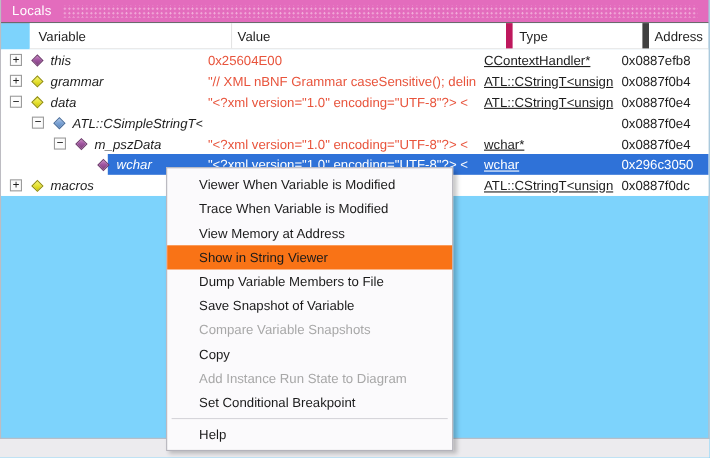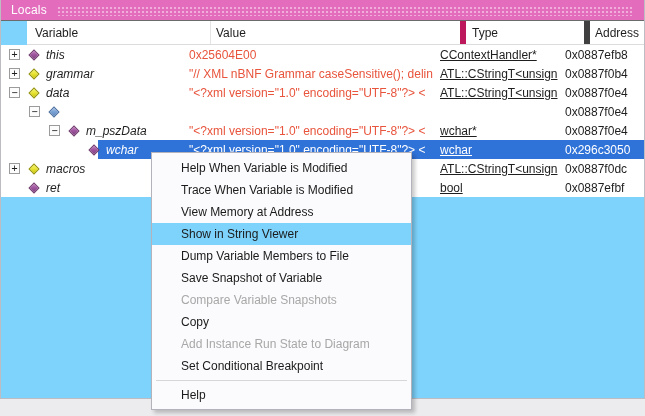--- a/index.html
+++ b/index.html
@@ -99,21 +99,21 @@
     box-shadow:3px 3px 4px rgba(0,0,0,0.22);
     padding:4px 0 3px 0;
     z-index:10;
   }
   .menu-item {
     height:22px; line-height:22px;
     padding-left:29px; padding-right:10px;
     color:#1b1b1b;
     white-space:nowrap; overflow:hidden;
   }
-  .menu-item.highlighted { background:#7dd3fc; }
+  .menu-item.highlighted { background:#f97316; }
   .menu-item.disabled { color:#a8a8a8; }
   .menu-separator {
     height:0; border-top:1px solid #d6d5da;
     margin:3px 4px 3px 4px;
   }
 </style>
 </head>
 <body>
 
 <div id="stage">
@@ -159,20 +159,21 @@
             <span class="vname">data</span>
           </div>
           <div class="cell value">"&lt;?xml version="1.0" encoding="UTF-8"?&gt; &lt;</div>
           <div class="cell type">ATL::CStringT&lt;unsign</div>
           <div class="cell addr">0x0887f0e4</div>
         </div>
         <div class="row">
           <div class="cell var-cell" style="padding-left: 28px;">
             <span class="expander">−</span>
             <span class="diamond blue"></span>
+            <span class="vname">ATL::CSimpleStringT&lt;</span>
           </div>
           <div class="cell value"></div>
           <div class="cell type"></div>
           <div class="cell addr">0x0887f0e4</div>
         </div>
         <div class="row">
           <div class="cell var-cell" style="padding-left: 48px;">
             <span class="expander">−</span>
             <span class="diamond purple"></span>
             <span class="vname">m_pszData</span>
@@ -194,35 +195,25 @@
         <div class="row">
           <div class="cell var-cell" style="padding-left: 8px;">
             <span class="expander">+</span>
             <span class="diamond yellow"></span>
             <span class="vname">macros</span>
           </div>
           <div class="cell value"></div>
           <div class="cell type">ATL::CStringT&lt;unsign</div>
           <div class="cell addr">0x0887f0dc</div>
         </div>
-        <div class="row">
-          <div class="cell var-cell" style="padding-left: 8px;">
-            <span class="expander hidden"></span>
-            <span class="diamond purple"></span>
-            <span class="vname">ret</span>
-          </div>
-          <div class="cell value"></div>
-          <div class="cell type">bool</div>
-          <div class="cell addr">0x0887efbf</div>
-        </div>
       </div>
   </div>
 
   <div class="context-menu">
-      <div class="menu-item">Help When Variable is Modified</div>
+      <div class="menu-item">Viewer When Variable is Modified</div>
       <div class="menu-item">Trace When Variable is Modified</div>
       <div class="menu-item">View Memory at Address</div>
       <div class="menu-item highlighted">Show in String Viewer</div>
       <div class="menu-item">Dump Variable Members to File</div>
       <div class="menu-item">Save Snapshot of Variable</div>
       <div class="menu-item disabled">Compare Variable Snapshots</div>
       <div class="menu-item">Copy</div>
       <div class="menu-item disabled">Add Instance Run State to Diagram</div>
       <div class="menu-item">Set Conditional Breakpoint</div>
       <div class="menu-separator"></div>

